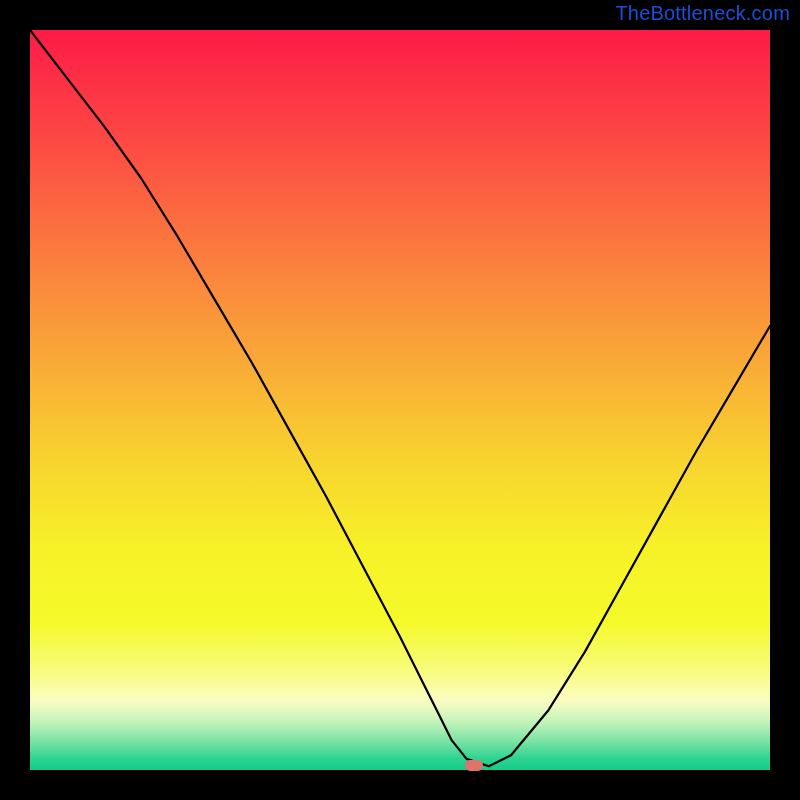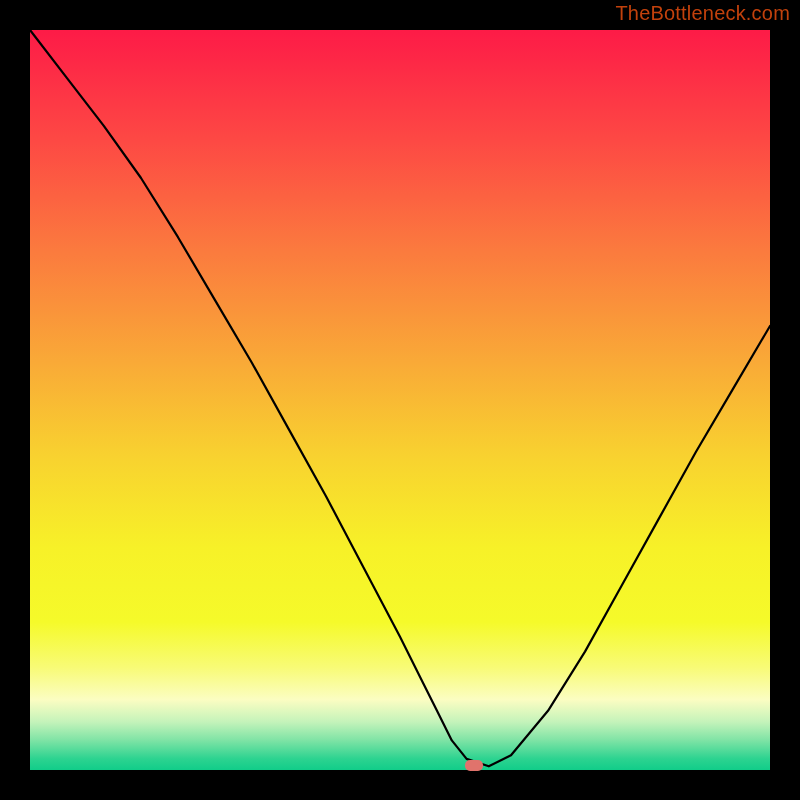--- a/index.html
+++ b/index.html
@@ -11,21 +11,21 @@
   .chart-wrap {
     position: relative;
     width: 800px;
     height: 800px;
   }
   .attribution {
     position: absolute;
     top: 2px;
     right: 10px;
     font-size: 20px;
-    color: #c2410c;
+    color: #1d4ed8;
     font-weight: 500;
     letter-spacing: 0.2px;
   }
   svg {
     display: block;
   }
 </style>
 </head>
 <body>
 

